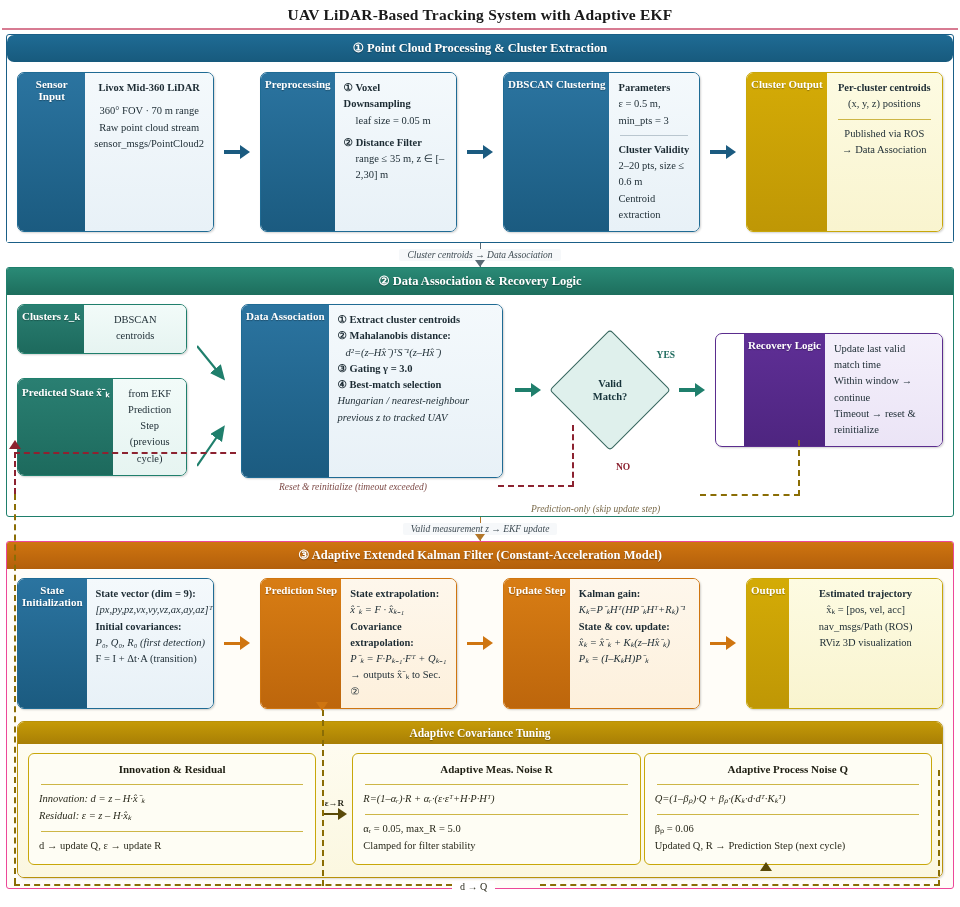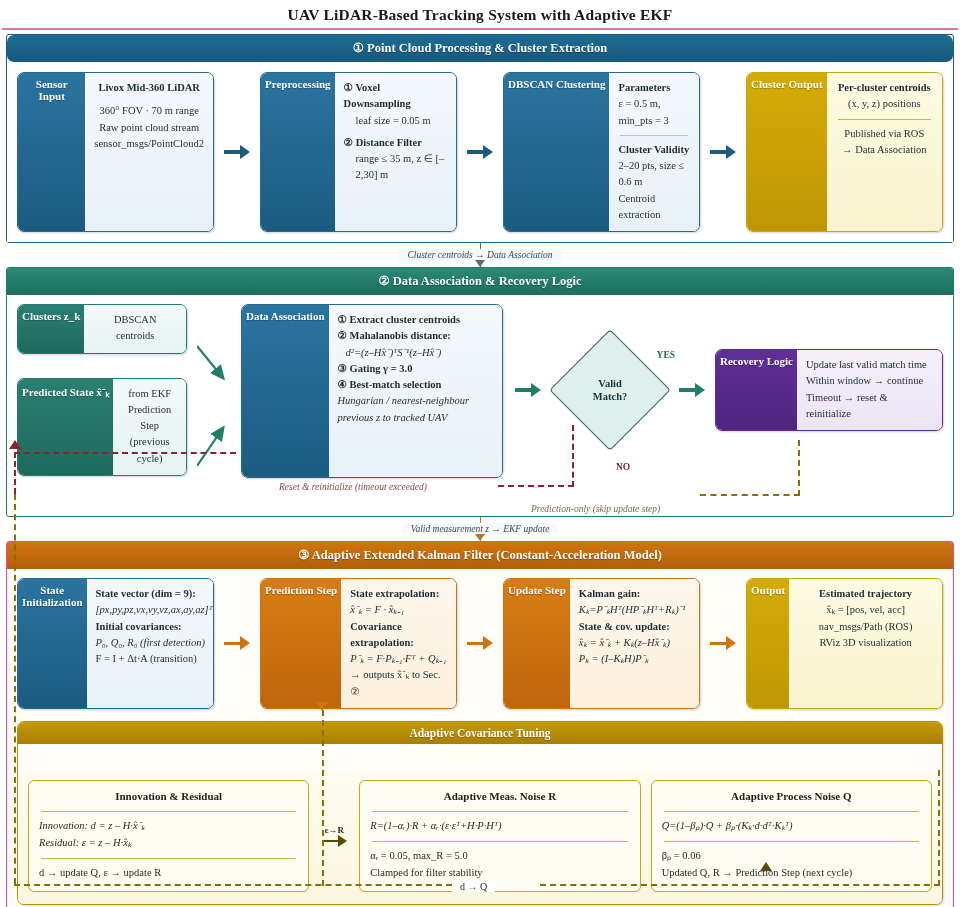--- a/index.html
+++ b/index.html
@@ -174,21 +174,21 @@
     border:1.4px solid #b8910a;border-radius:7px;overflow:hidden;
     box-shadow:1px 1px 2px rgba(0,0,0,.15);
   }
   .tuning-head{
     background:linear-gradient(180deg,#c59a07,#a87f05);
     color:#fff;font-weight:bold;font-size:11.5px;text-align:center;padding:5px 0;
     text-shadow:0 1px 1px rgba(0,0,0,.3);
   }
   .tuning-body{
     background:linear-gradient(180deg,#fefcf0,#fbf7e0);
-    display:flex;gap:10px;padding:9px 10px 12px 10px;align-items:stretch;margin-top:27px;
+    display:flex;gap:3px;padding:9px 10px 12px 10px;align-items:stretch;
   }
   .subcard{
     flex:1;min-width:0;
     border:1.3px solid #c8a70a;border-radius:6px;
     background:#fefdf4;
     padding:7px 10px 9px 10px;
     font-size:10.5px;line-height:1.6;color:#2a2a1c;
   }
   .subcard .t{font-weight:bold;text-align:center;font-size:11px;color:#1e1e12;}
   .subcard .hr{background:#cdb646;}
@@ -367,21 +367,21 @@
       <div class="yes-lbl" style="right:-6px;top:46px;">YES</div>
       <div class="no-lbl" style="left:52px;bottom:4px;margin-left:13px;">NO</div>
     </div>
 
     <div class="arrow-h tl">
       <div class="shaft"></div>
         <div class="headv"></div>
     </div>
 
     <div class="s2-right">
-      <div class="card purple" style="width:100%;">
+      <div class="card purple" style="width:100%;padding-left:28px;">
         <div class="card-head">Recovery Logic</div>
         <div class="card-body">
           <div>Update last valid match time</div>
           <div>Within window → continue</div>
           <div>Timeout → reset &amp; reinitialize</div>
         </div>
       </div>
     </div>
 
     <div class="fb-note red" style="left:272px;bottom:24px;">Reset &amp; reinitialize (timeout exceeded)</div>

